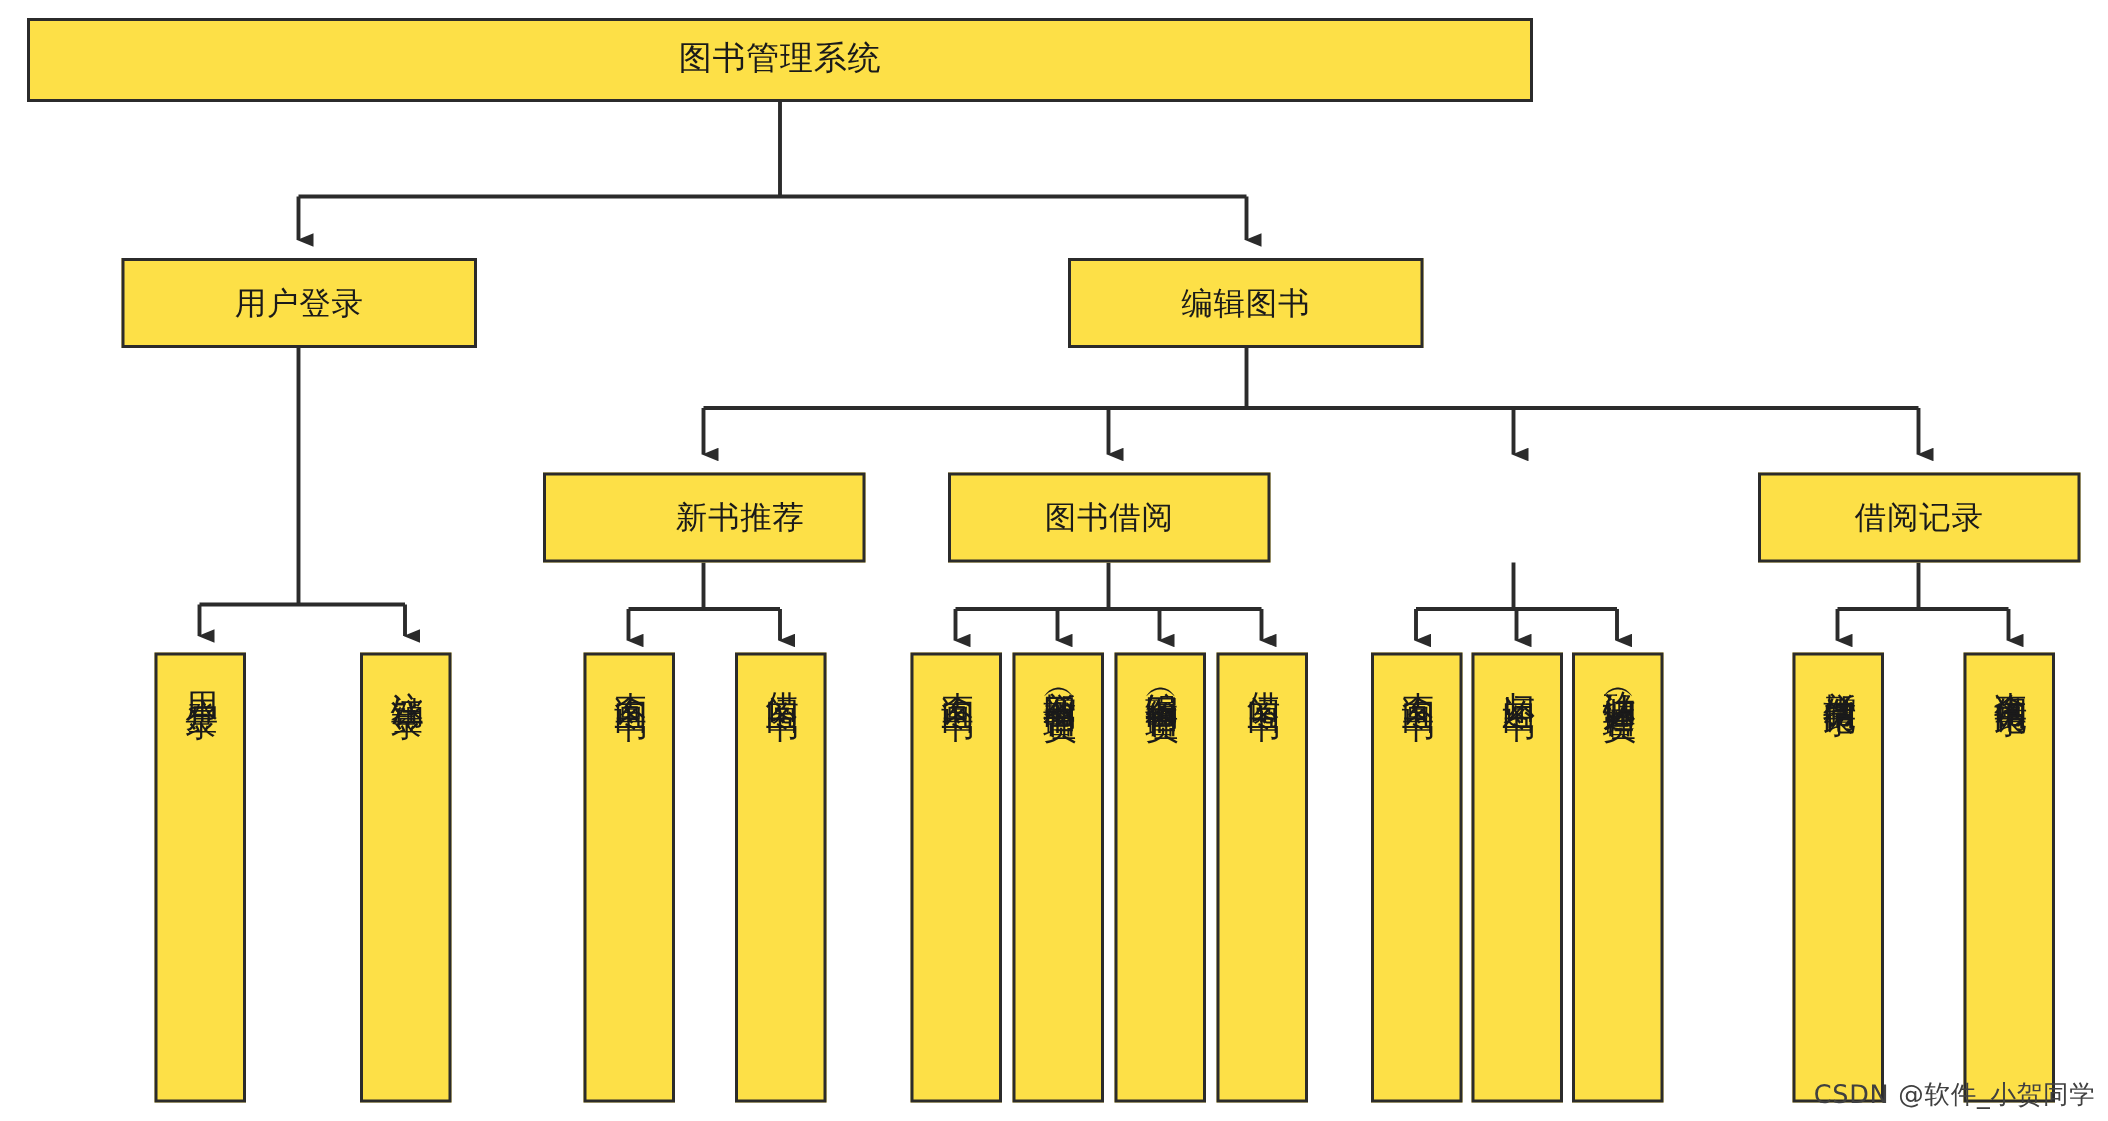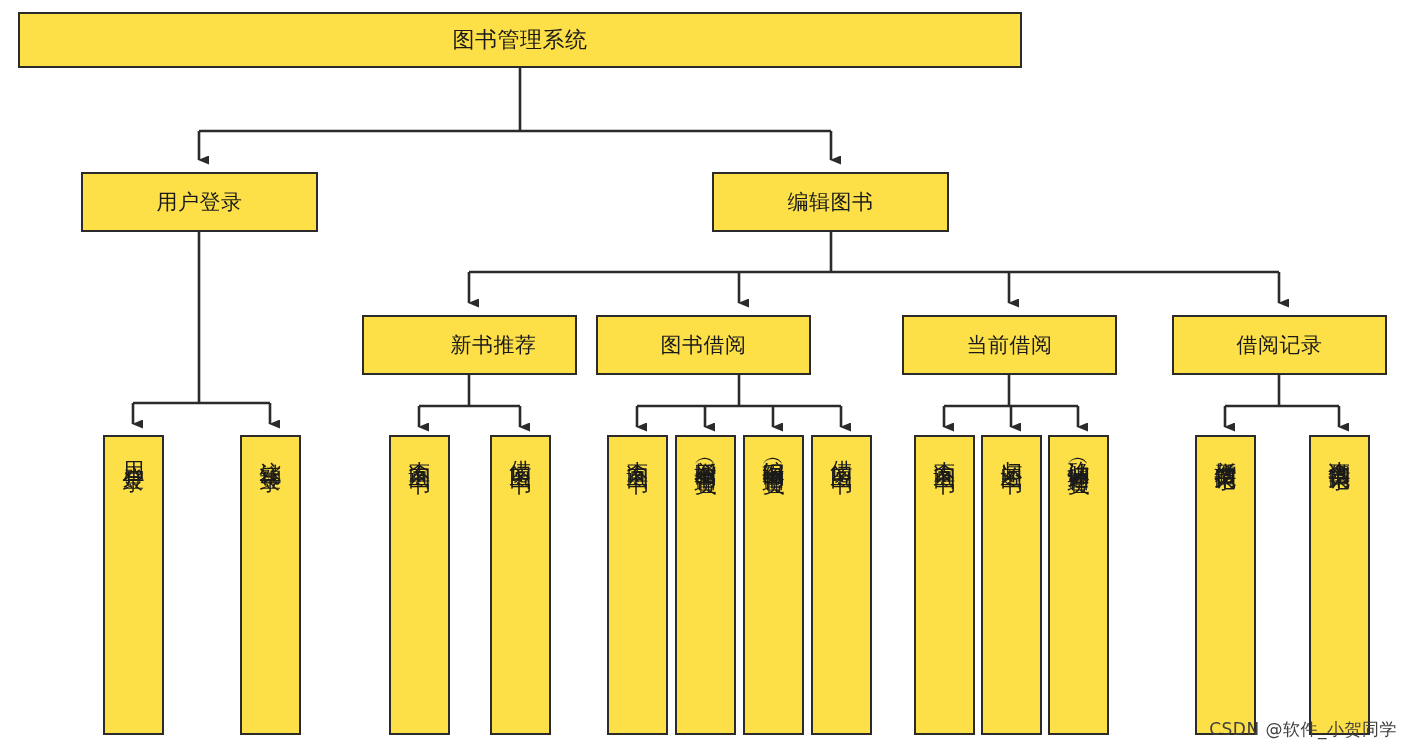--- a/index.html
+++ b/index.html
@@ -137,25 +137,22 @@
   <div class="node horiz" style="left:81px; top:172px; width:237px; height:60px;">
     <span class="node-label">用户登录</span>
   </div>
   <div class="node horiz" style="left:712px; top:172px; width:237px; height:60px;">
     <span class="node-label">编辑图书</span>
   </div>
 
   <div class="node horiz" style="left:362px; top:315px; width:215px; height:60px;padding-left:48px;">
     <span class="node-label">新书推荐</span>
   </div>
-  <div class="node horiz" style="left:596px; top:315px; width:215px; height:60px;">
+  <div class="node horiz" style="left:632px; top:315px; width:215px; height:60px;">
     <span class="node-label">图书借阅</span>
-  </div>
-  <div class="node horiz" style="left:902px; top:315px; width:215px; height:60px;">
-    <span class="node-label">当前借阅</span>
   </div>
   <div class="node horiz" style="left:1172px; top:315px; width:215px; height:60px;">
     <span class="node-label">借阅记录</span>
   </div>
 
   <div class="node leaf" style="left:103px; top:435px; width:61px; height:300px;">
     <span class="node-label">用户登录</span>
   </div>
   <div class="node leaf" style="left:240px; top:435px; width:61px; height:300px;">
     <span class="node-label">注销登录</span>

